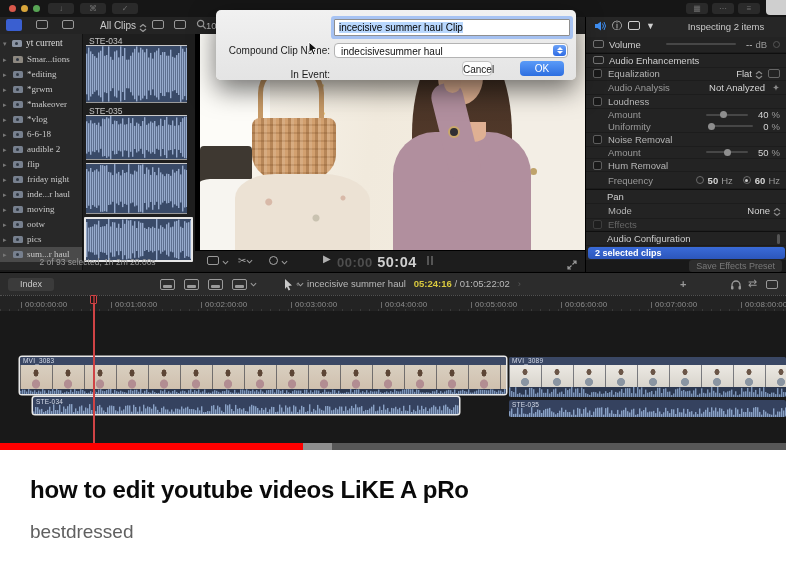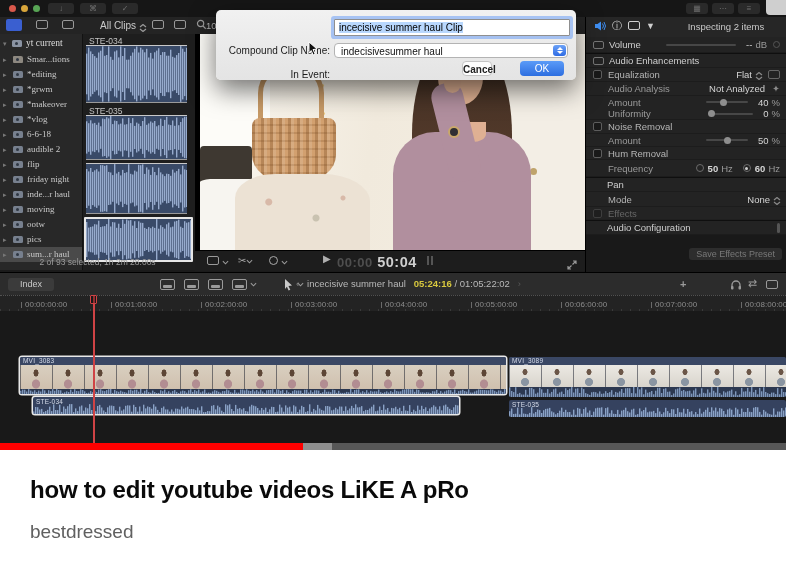--- a/index.html
+++ b/index.html
@@ -66,21 +66,21 @@
   .dinput{position:absolute;left:118px;top:9px;width:226px;height:15px;background:#fff;border:1px solid #8f8f8f;border-radius:1px;
           box-shadow:0 0 0 3px rgba(108,158,245,.55);font-size:10px;line-height:15px;padding:0 4px;box-sizing:content-box;white-space:nowrap;overflow:hidden;}
   .dinput .seltext{background:#b8d7fd;}
   .dselect{position:absolute;left:118px;top:33px;width:234px;height:15px;background:#fff;border:1px solid #b3b3b3;border-radius:4px;
            font-size:10px;line-height:15px;padding-left:6px;color:#111;box-sizing:border-box;}
   .stepper{position:absolute;right:1px;top:1px;width:13px;height:11px;border-radius:3px;background:linear-gradient(#6ca2f7,#2e6be4);}
   .stepper b{position:absolute;left:3.5px;width:0;height:0;border-left:3px solid transparent;border-right:3px solid transparent;}
   .stepper .up{top:2px;border-bottom:3px solid #fff;}
   .stepper .dn{bottom:2px;border-top:3px solid #fff;}
   .dbtn{position:absolute;top:51px;height:15px;border-radius:4px;font-size:10px;line-height:15px;text-align:center;}
-  .dbtn.cancel{left:246px;width:30px;background:#fdfdfd;border:1px solid #c4c4c4;color:#222;box-sizing:border-box;font-weight:bold;}
+  .dbtn.cancel{left:246px;width:30px;background:#fdfdfd;border:1px solid #c4c4c4;color:#222;box-sizing:border-box;}
   .dbtn.ok{left:304px;width:44px;background:linear-gradient(#5b9bf8,#2d6ee0);color:#fff;}
   
   .tltoolbar{position:absolute;left:0;top:272px;width:786px;height:23px;background:#2c2c2c;border-top:1px solid #000;}
   .indexbtn{position:absolute;left:8px;top:5px;width:46px;height:13px;background:#3b3b3b;border-radius:3px;color:#c9c9c9;
             font-size:9px;line-height:13px;text-align:center;}
   .edit-ic{position:absolute;top:6px;width:15px;height:11px;border:1px solid #9b9b9b;border-radius:2px;box-sizing:border-box;}
   .edit-ic:after{content:"";position:absolute;left:2px;bottom:1px;width:9px;height:3px;background:#9b9b9b;border-radius:1px;}
   .bc{position:absolute;left:296px;top:5px;font-size:9.5px;color:#b9b9b9;white-space:nowrap;}
   .tc-y{color:#d8c83e;font-weight:bold;}
   .rticon{position:absolute;top:4px;color:#9a9a9a;font-size:11px;}
@@ -547,20 +547,24 @@
             </svg>
           </span>
         <span style="display:inline-block;width:12px;height:9px;border:1px solid #666;border-radius:2px;margin-left:6px;box-sizing:border-box;"></span>
       </div>
       <div class="irow ind" style="height:14px;">
         <span style="color:#9a9a9a;">Audio Analysis</span>
         <span class="spacer"></span>
         <span class="val">Not Analyzed</span>
         <span style="color:#8a8a8a;margin-left:7px;">✦</span>
       </div>
+      <div class="irow" style="height:14px;">
+        <span class="cbx"></span>
+        <span>Loudness</span>
+      </div>
       <div class="irow ind" style="height:12px;border-bottom:none;">
         <span style="color:#9a9a9a;">Amount</span>
         <span class="spacer"></span>
         <span class="slide">
             <span class="dot2" style="left: calc(40% - 3px);"></span>
           </span>
         <span class="val">40</span>
         <span class="unit">%</span>
       </div>
       <div class="irow ind" style="height:12px;">
@@ -613,20 +617,23 @@
           </span>
       </div>
       <div class="irow" style="height:13px;opacity:.45;">
         <span class="cbx"></span>
         <span>Effects</span>
       </div>
       <div class="irow" style="height:15px;border-top:1px solid #0f0f0f;">
         <span style="color:#cfcfcf;padding-left:14px;">Audio Configuration</span>
         <span class="spacer"></span>
         <span style="width:3px;height:10px;background:#555;border-radius:2px;"></span>
+      </div>
+      <div class="selrow" style="height:12px;font-size:9px;">
+        <span>2 selected clips</span>
       </div>
       <div class="savebar" style="flex:1;">
         <span class="savebtn">Save Effects Preset</span>
       </div>
     </div>
 
     <div class="dialog">
       <div class="dlabel" style="top:11px;">Compound Clip Name:</div>
       <div class="dinput">
         <span class="seltext">incecisive summer haul Clip</span>

